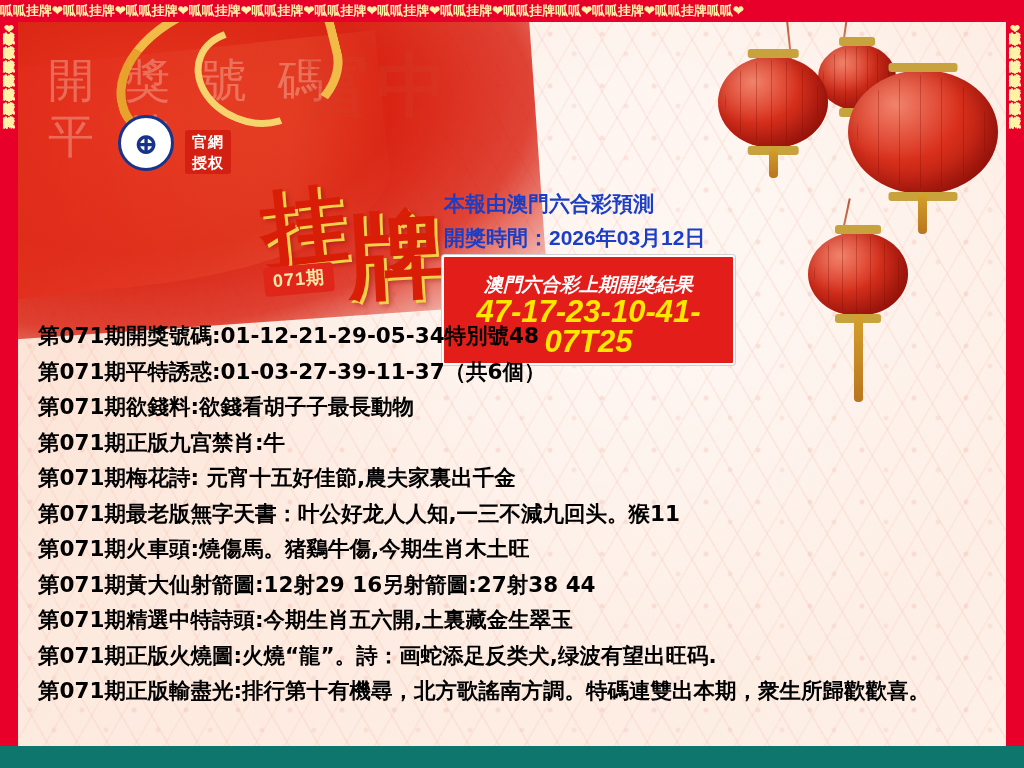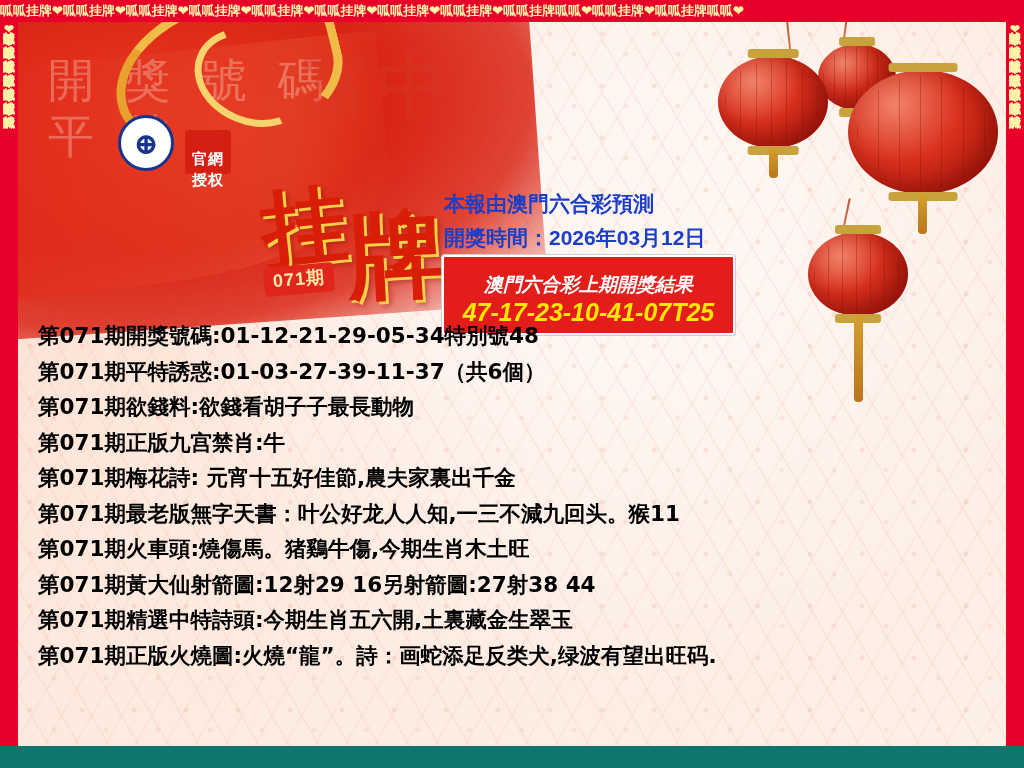--- a/index.html
+++ b/index.html
@@ -162,21 +162,21 @@
     text-align: center; line-height: 52px;
   }
   .auth-badge {
     position: absolute; left: 167px; top: 108px;
     width: 46px; height: 44px;
     background: #d32012;
     color: #fff;
     font-size: 15px; font-weight: bold;
     text-align: center;
     line-height: 21px;
-    padding-top: 18px;
+    padding-top: 1px;
     border-radius: 3px;
     letter-spacing: 1px;
   }
   .title-gua {
     position: absolute; left: 243px; top: 148px;
     font-family: "DejaVu Serif", serif;
     font-size: 86px; font-weight: bold;
     color: #d81e06;
     text-shadow: 3px 3px 0 #f7d04a, 5px 5px 5px rgba(120,0,0,0.35);
     transform: rotate(-6deg);
@@ -222,21 +222,21 @@
     border-radius: 3px;
     font-style: italic;
   }
   .result-title {
     color: #ffffff;
     font-size: 19px; font-weight: bold;
     line-height: 24px;
   }
   .result-nums {
     color: #ffe800;
-    font-size: 25px; font-weight: bold;
+    font-size: 31px; font-weight: bold;
     line-height: 30px;
     letter-spacing: 0px;
   }
 
   
   .body-lines {
     position: absolute;
     left: 20px; top: 296px;
     width: 960px;
   }
@@ -318,15 +318,16 @@
       <div class="bline">第071期開獎號碼:01-12-21-29-05-34特別號48</div>
       <div class="bline">第071期平特誘惑:01-03-27-39-11-37（共6個）</div>
       <div class="bline">第071期欲錢料:欲錢看胡子子最長動物</div>
       <div class="bline">第071期正版九宫禁肖:牛</div>
       <div class="bline">第071期梅花詩: 元宵十五好佳節,農夫家裏出千金</div>
       <div class="bline">第071期最老版無字天書：叶公好龙人人知,一三不減九回头。猴11</div>
       <div class="bline">第071期火車頭:燒傷馬。猪鷄牛傷,今期生肖木土旺</div>
       <div class="bline">第071期黃大仙射箭圖:12射29 16另射箭圖:27射38 44</div>
       <div class="bline">第071期精選中特詩頭:今期生肖五六開,土裏藏金生翠玉</div>
       <div class="bline">第071期正版火燒圖:火燒“龍”。詩：画蛇添足反类犬,绿波有望出旺码.</div>
+      <div class="bline">第071期正版輸盡光:排行第十有機尋，北方歌謠南方調。特碼連雙出本期，衆生所歸歡歡喜。</div>
     </div>
   </div>
 </div>
 
 </body></html>

